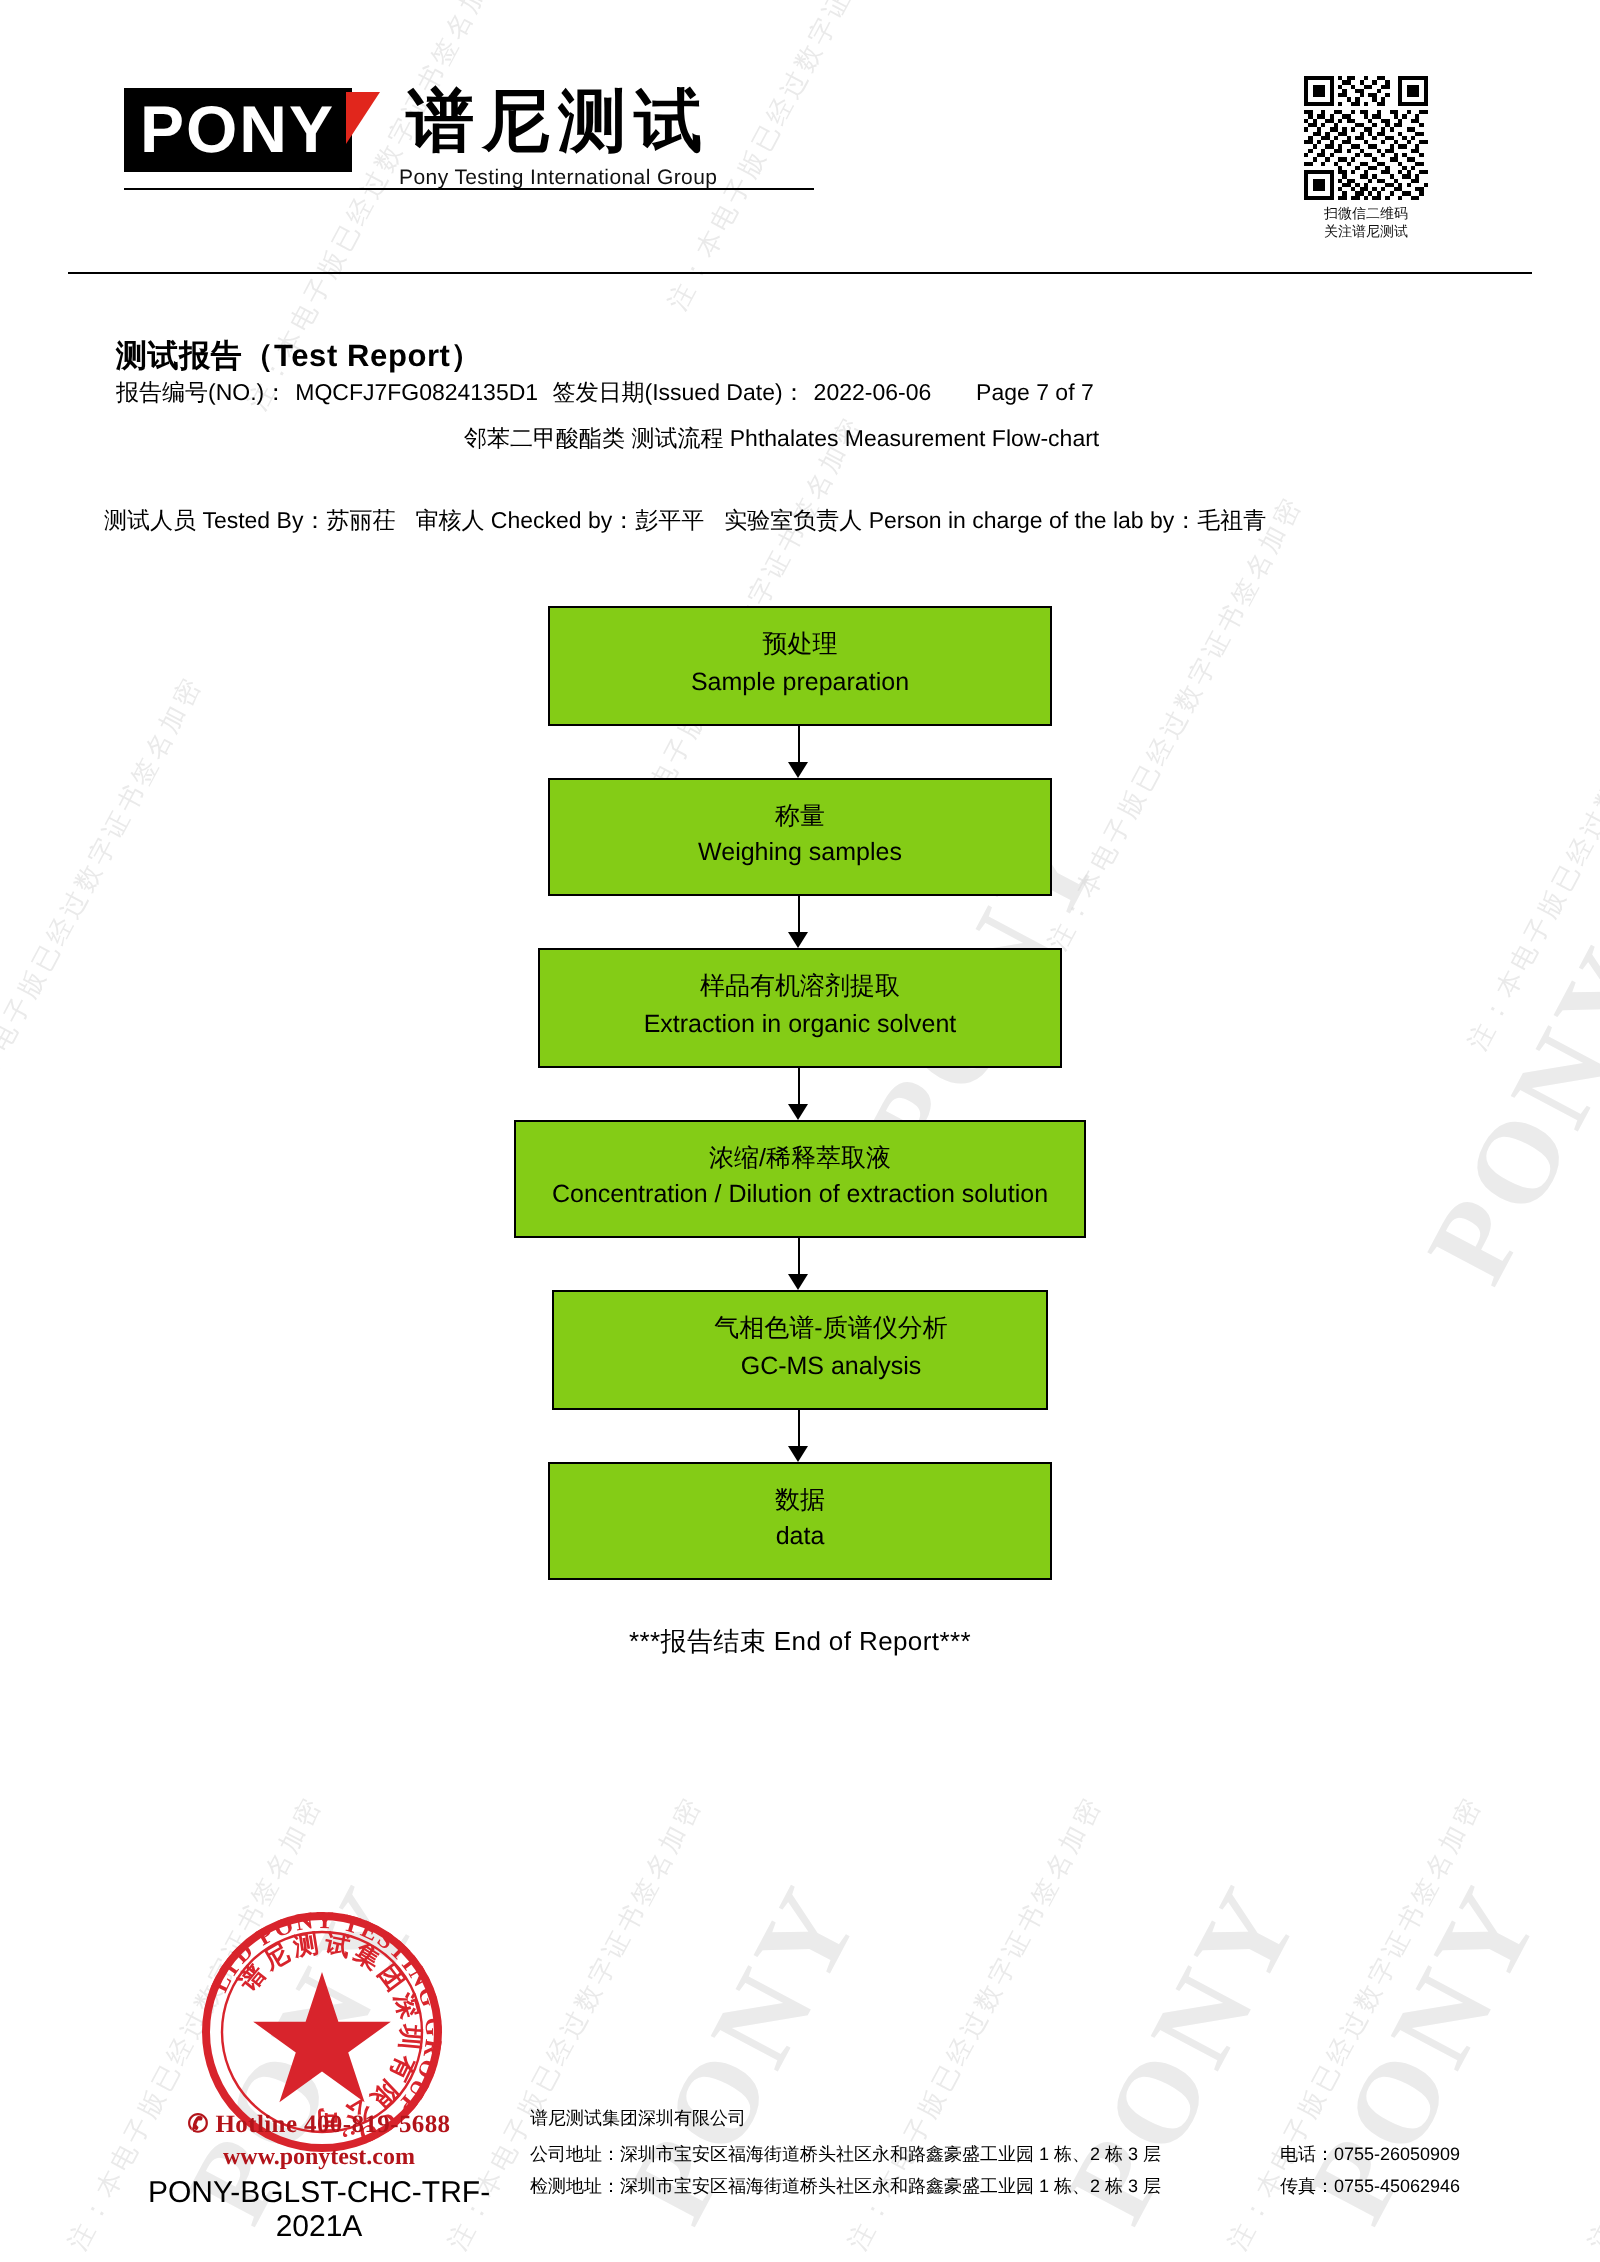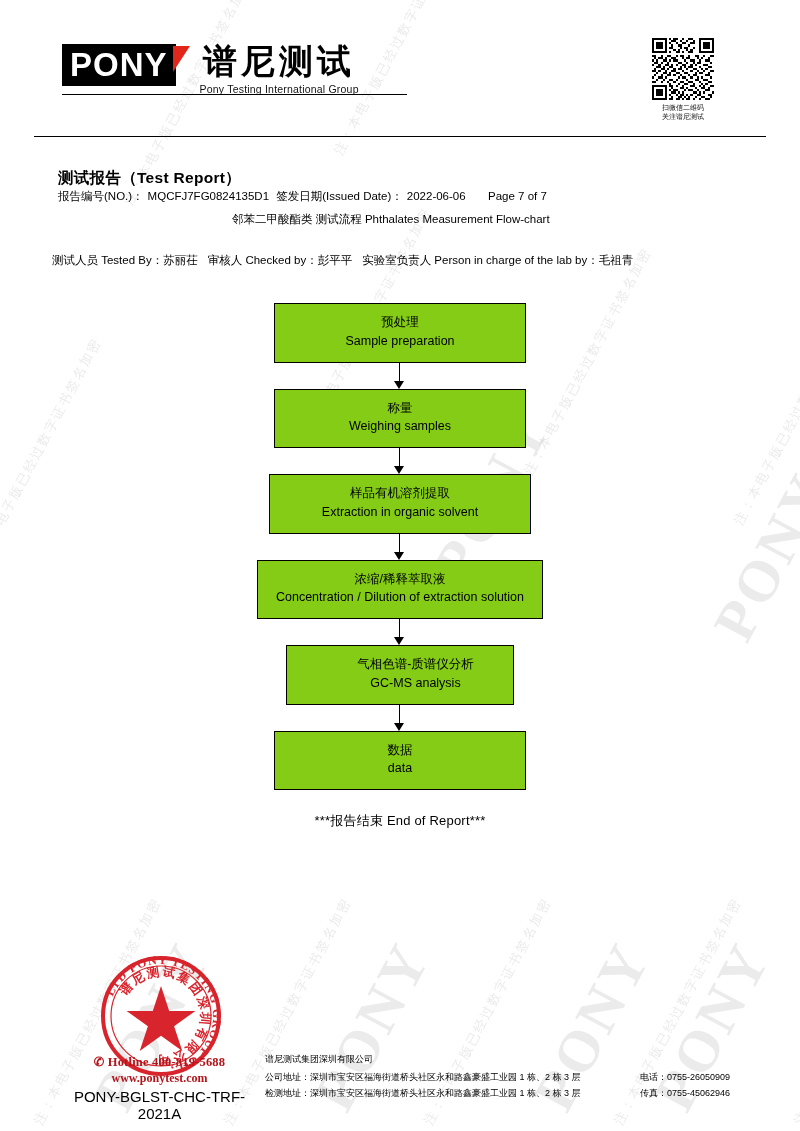--- a/index.html
+++ b/index.html
@@ -201,21 +201,21 @@
     line-height: 1.5;
     font-size: 12.5px;
     box-sizing: border-box;
   }
   .node .cn { font-size: 12.5px; }
   .node .en { font-size: 12.5px; }
   .n1 { width: 252px; }
   .n2 { width: 252px; }
   .n3 { width: 262px; }
   .n4 { width: 286px; }
-  .n5 { width: 228px; padding-left: 45px; }
+  .n5 { width: 248px; padding-left: 45px; }
   .n6 { width: 252px; }
 
   .arrow {
     width: 20px;
     margin: 0 auto;
     height: 26px;
     position: relative;
   }
   .arrow .line {
     position: absolute;

